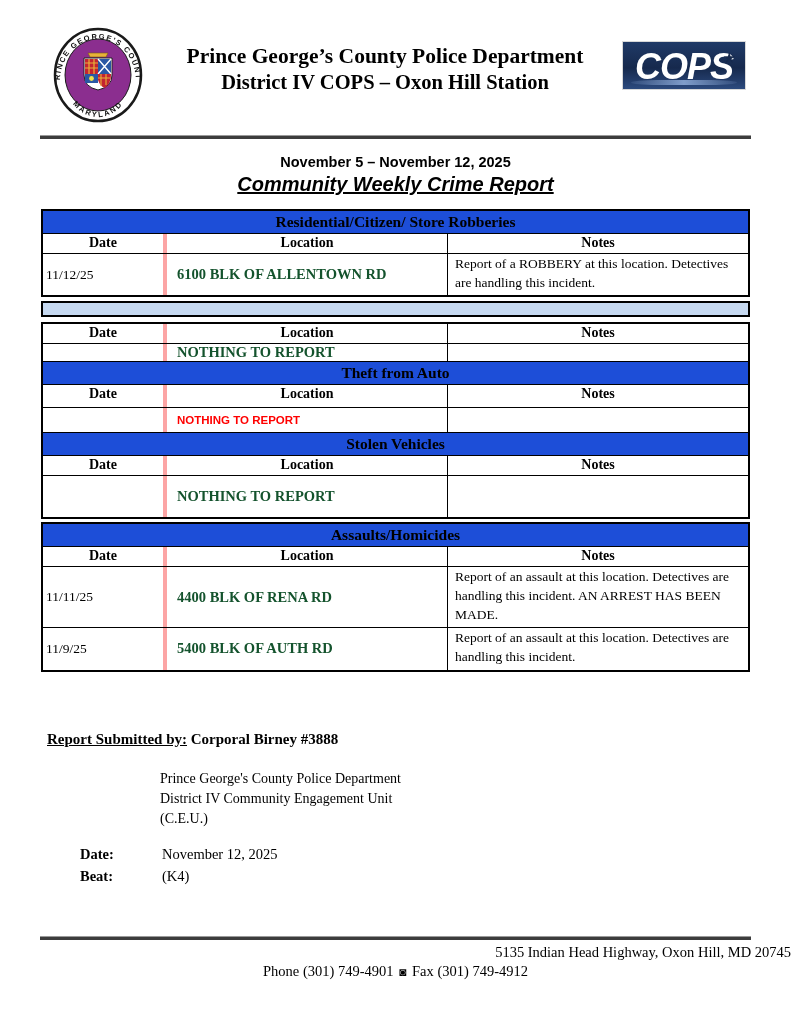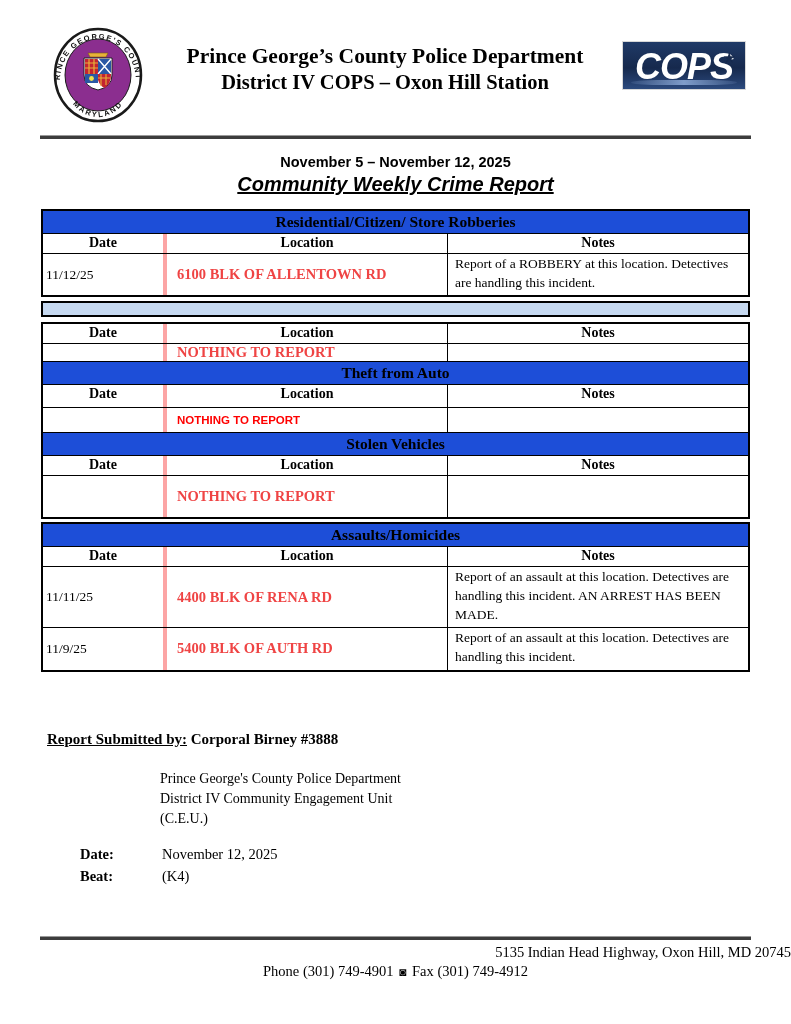--- a/index.html
+++ b/index.html
@@ -44,21 +44,21 @@
   .band-empty { background:#C6D9F1; height:12px; }
   .hdr-row, .trow { display:flex; align-items:stretch; }
   .cell-date { width:120px; flex:0 0 auto; }
   .cell-loc  { width:284px; flex:0 0 auto; border-left:4px solid #fca5a5; }
   .cell-notes{ flex:1; border-left:1px solid #000; }
   .hdr-row .cell-date, .hdr-row .cell-loc, .hdr-row .cell-notes
     { text-align:center; font-weight:bold; font-size:14px; padding:1px 0 2px 0; }
   .trow .cell-date { padding-left:3px; display:flex; align-items:center; font-size:13.5px; }
   .trow .cell-loc  { padding-left:10px; display:flex; align-items:center; }
   .trow .cell-notes{ padding:1px 8px 3px 7px; font-size:13.5px; line-height:1.38;font-family:Liberation Serif, serif; }
-  .loc-red { color:#ef4444; font-weight:bold; font-size:14.5px; }
+  .loc-red { color:#14532d; font-weight:bold; font-size:14.5px; }
   .loc-red-sans { color:#FF0000; font-weight:bold; font-family:"Liberation Sans",sans-serif; font-size:11.5px; }
   .h-hdr23 { min-height:23px; }
   .row-h33 { min-height:33px; }
   .row-h16 { min-height:17px; }
   .row-h25 { min-height:25px; }
   .row-h42 { min-height:42px; }
   .row-h53 { min-height:54px; }
   .row-h37 { min-height:37px; }
   
   .submitted { margin:59px 0 0 47px; font-size:15px; }

